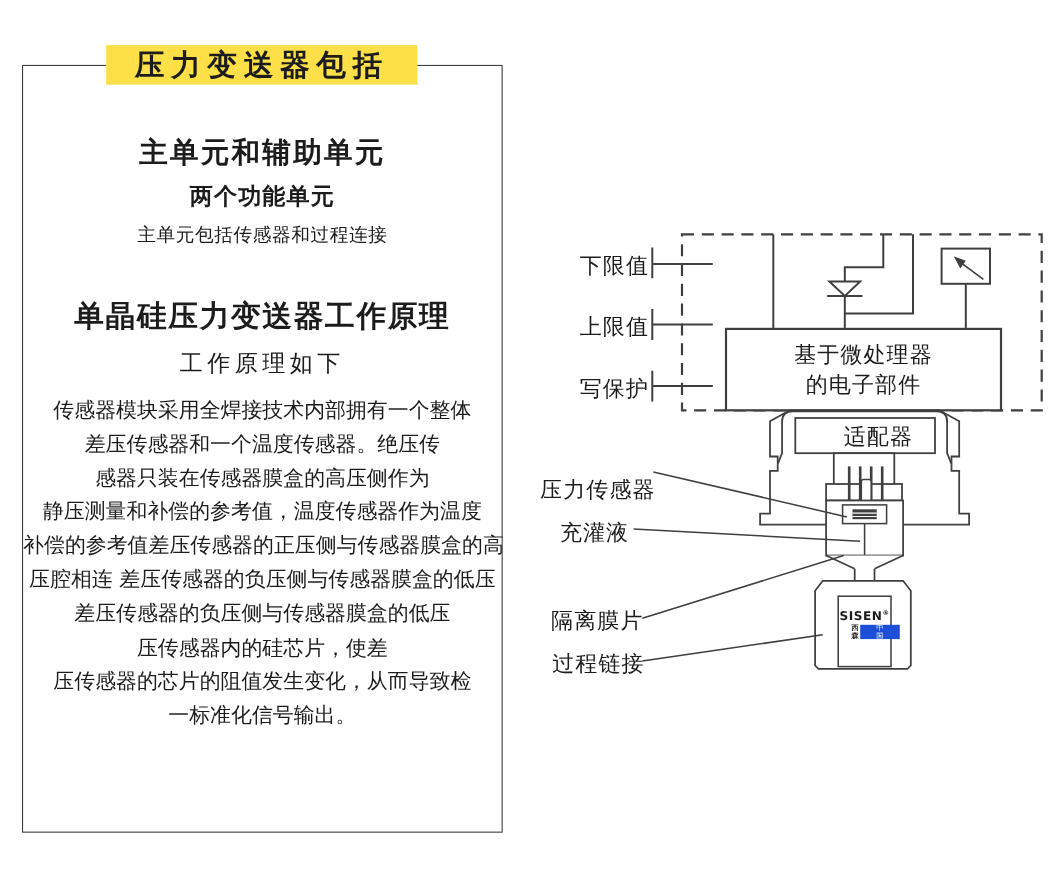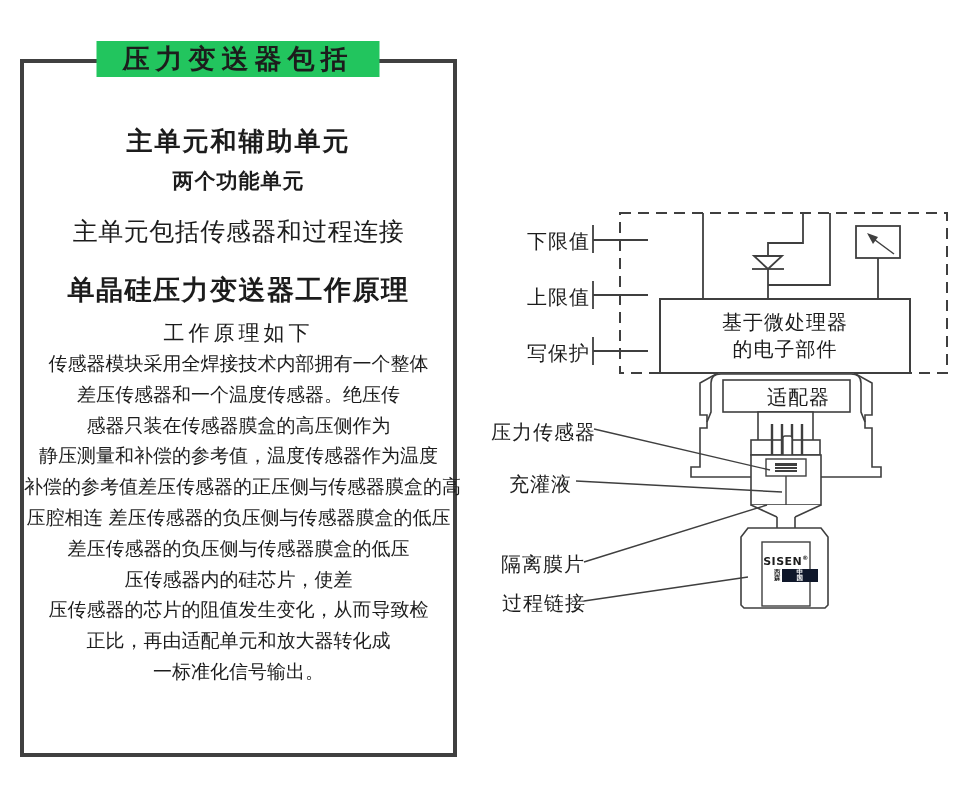--- a/index.html
+++ b/index.html
@@ -1,48 +1,48 @@
 <!DOCTYPE html>
 <html><head>
 <meta charset="utf-8">
 <style>
   * { margin:0; padding:0; box-sizing:border-box; }
   html,body { width:960px; height:800px; background:#ffffff; overflow:hidden;
               font-family:"DejaVu Sans","Liberation Sans",sans-serif; color:#1c1c1c; }
   .abs { position:absolute; }
 
   
-  .left-box { left:20px; top:59px; width:437px; height:698px; border:4px solid #404040; }
+  .left-box { left:20px; top:59px; width:437px; height:698px; border:1px solid #404040; }
   .panel-title { left:238px; top:59px; transform:translate(-50%,-50%);
                  font-size:27px; font-weight:bold; letter-spacing:6px; white-space:nowrap;
-                 background:#22c55e; padding:0 26px; }
+                 background:#fde047; padding:0 26px; }
   .center-line { left:0; width:100%; text-align:center; white-space:nowrap; }
   .h-units     { top:61px;  font-size:26px; font-weight:bold; letter-spacing:2px; }
   .h-units2    { top:104px; font-size:21px; font-weight:bold; letter-spacing:1px; }
-  .h-intro     { top:152px; font-size:25px; letter-spacing:0.5px; }
+  .h-intro     { top:142px; font-size:17px; letter-spacing:0.5px; }
   .h-principle { top:209px; font-size:27px; font-weight:bold; letter-spacing:1.5px; }
   .h-sub       { top:256px; font-size:21px; letter-spacing:4px; }
-  .body-text   { top:285px; left:0; width:100%; text-align:center;
+  .body-text   { top:298px; left:0; width:100%; text-align:center;
                  font-size:19px; line-height:30.8px; }
   .body-text div { white-space:nowrap; }
 
   
   .dlabel { font-size:20px; white-space:nowrap; letter-spacing:1px; }
   .ebox-text { left:660px; top:299px; width:250px; height:74px;
                display:flex; flex-direction:column; justify-content:center; align-items:center;
                font-size:20px; letter-spacing:1px; line-height:27px; white-space:nowrap; }
   .adapter-text { left:723px; top:381px; width:127px; height:32px;
                   display:flex; justify-content:center; align-items:center;
                   font-size:20px; letter-spacing:1px; white-space:nowrap;padding-left:24px; }
   .brand { left:762px; top:555px; width:48px; text-align:center; line-height:1; }
   .brand .nm { font-size:11px; font-weight:bold; letter-spacing:0.5px; white-space:nowrap; }
   .brand .nm sup { font-size:6px; }
   .brand .row { margin-top:2px; display:flex; justify-content:center; align-items:center; gap:1px;margin-left:20px; }
   .brand .cn { font-size:6.5px; font-weight:bold; }
-  .brand .badge { font-size:6.5px; font-weight:bold; background:#0f172a; color:#fff; padding:0 15px; }
+  .brand .badge { font-size:6.5px; font-weight:normal; background:#1d4ed8; color:#fff; padding:0 15px; }
   svg { position:absolute; left:480px; top:180px; }
 </style>
 </head>
 <body>
 
 <div class="abs left-box">
   <div class="abs center-line h-units">主单元和辅助单元</div>
   <div class="abs center-line h-units2">两个功能单元</div>
   <div class="abs center-line h-intro">主单元包括传感器和过程连接</div>
   <div class="abs center-line h-principle">单晶硅压力变送器工作原理</div>
@@ -50,21 +50,20 @@
   <div class="abs body-text">
     <div>传感器模块采用全焊接技术内部拥有一个整体</div>
     <div>差压传感器和一个温度传感器。绝压传</div>
     <div>感器只装在传感器膜盒的高压侧作为</div>
     <div>静压测量和补偿的参考值，温度传感器作为温度</div>
     <div>补偿的参考值差压传感器的正压侧与传感器膜盒的高</div>
     <div>压腔相连 差压传感器的负压侧与传感器膜盒的低压</div>
     <div>差压传感器的负压侧与传感器膜盒的低压</div>
     <div>压传感器内的硅芯片，使差</div>
     <div>压传感器的芯片的阻值发生变化，从而导致检</div>
-    <div>正比，再由适配单元和放大器转化成</div>
     <div>一标准化信号输出。</div>
   </div>
 </div>
 <div class="abs panel-title">压力变送器包括</div>
 
 <svg width="480" height="460" viewBox="0 0 480 460">
   <g stroke="#3f3f3f" fill="none" stroke-width="1.8">
 
     <rect x="140" y="33" width="327" height="160" stroke-width="2" stroke-dasharray="11,7"></rect>
 
@@ -133,21 +132,21 @@
 <div class="abs dlabel" style="left:527px; top:228px;">下限值</div>
 <div class="abs dlabel" style="left:527px; top:284px;">上限值</div>
 <div class="abs dlabel" style="left:527px; top:340px;">写保护</div>
 
 <div class="abs ebox-text">
   <div>基于微处理器</div>
   <div>的电子部件</div>
 </div>
 <div class="abs adapter-text">适配器</div>
 
-<div class="abs dlabel" style="left:491px; top:419px;">压力传感器</div>
+<div class="abs dlabel" style="left:491px; top:432px;">压力传感器</div>
 <div class="abs dlabel" style="left:509px; top:471px;">充灌液</div>
 <div class="abs dlabel" style="left:501px; top:551px;">隔离膜片</div>
 <div class="abs dlabel" style="left:502px; top:590px;">过程链接</div>
 
 <div class="abs brand">
   <div class="nm"><span>SISEN</span><sup>®</sup></div>
   <div class="row">
     <span class="cn">西森</span>
     <span class="badge">中国</span>
   </div>

